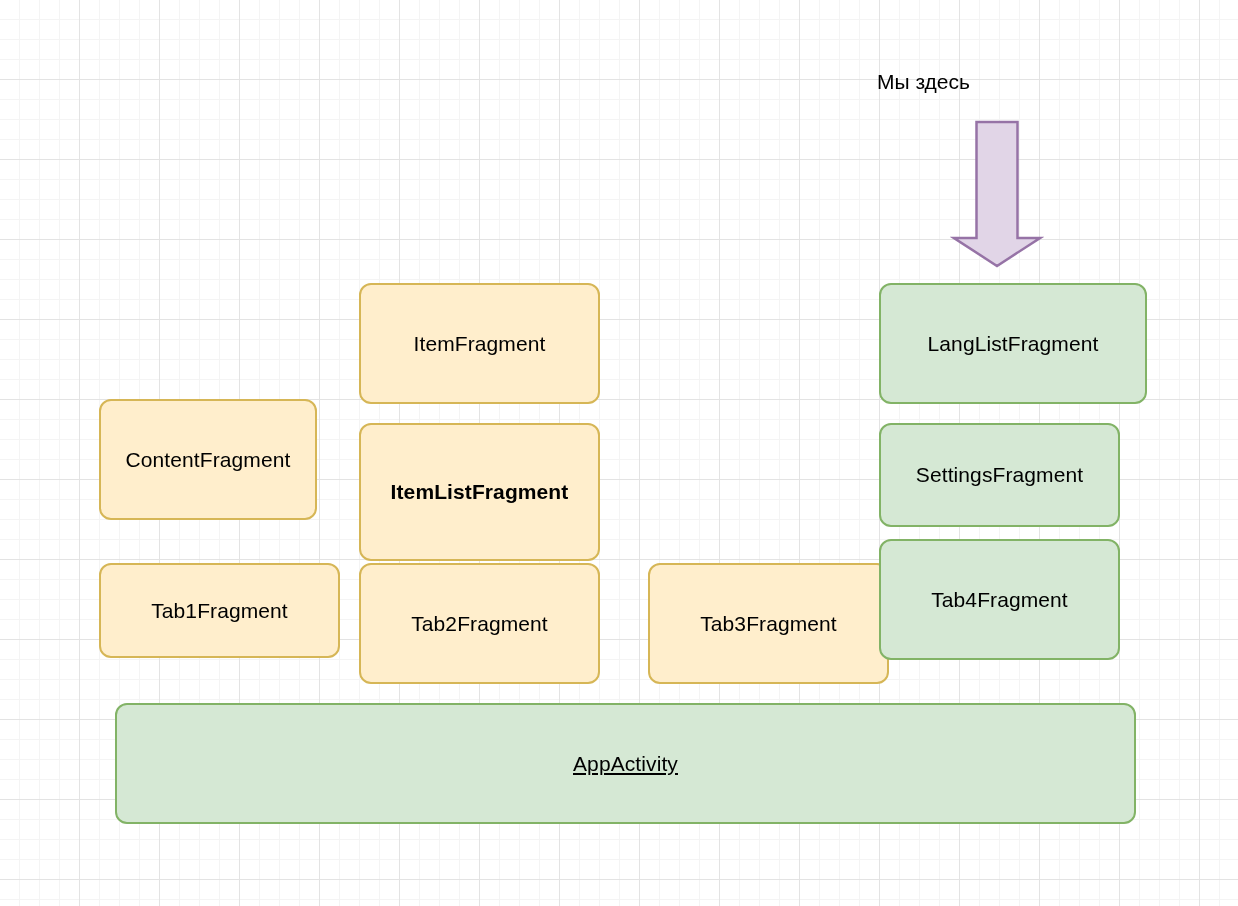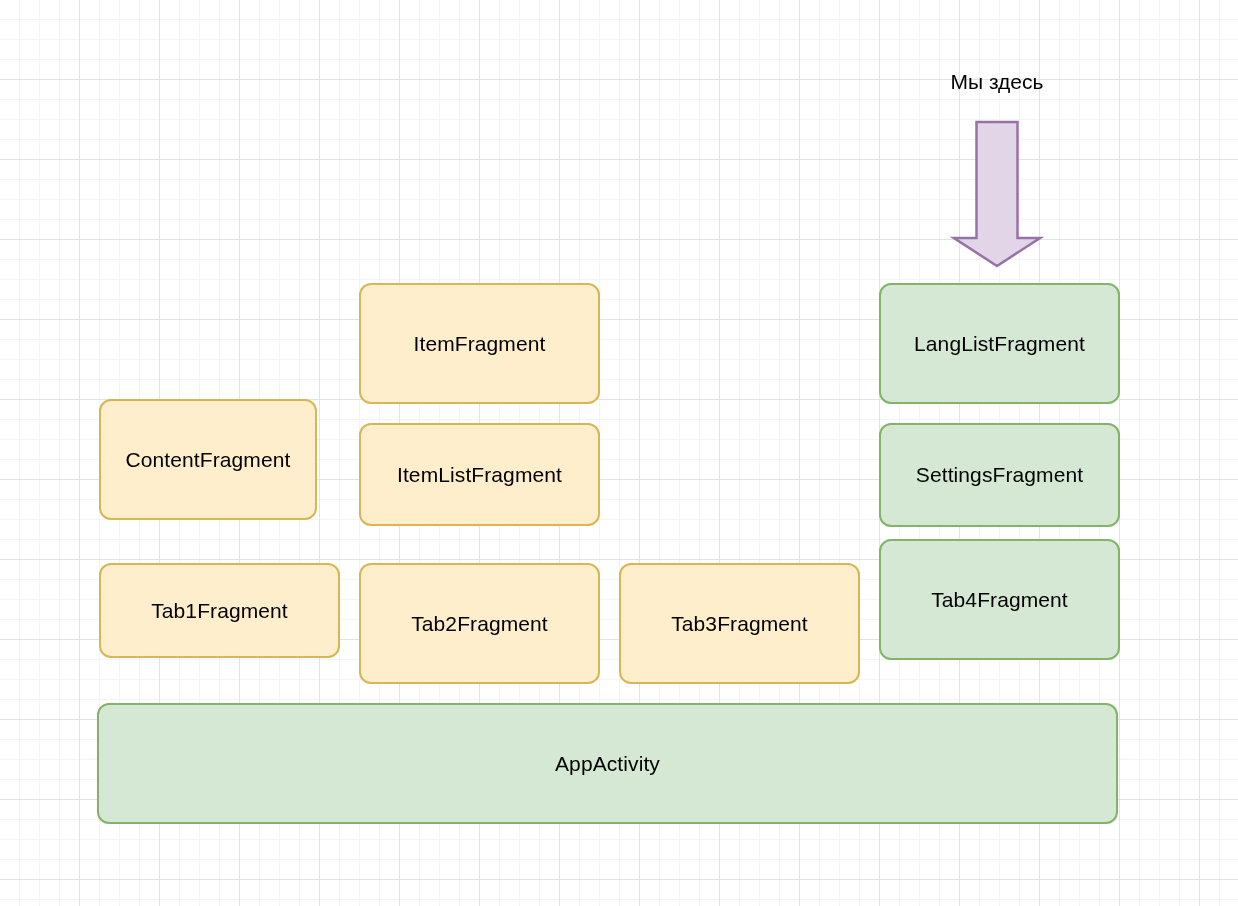--- a/index.html
+++ b/index.html
@@ -62,21 +62,20 @@
     left: 950px;
     top: 120px;
     width: 94px;
     height: 148px;
   }
   .arrow-label {
     position: absolute;
     left: 877px;
     top: 70px;
     width: 240px;
-    text-align: center;
     font-size: 21px;
     color: #000000;
     user-select: none;
   }
 </style>
 </head>
 <body>
 
 <div id="canvas">
 
@@ -85,41 +84,41 @@
   <div class="arrow-wrap">
     <svg width="94" height="148" viewBox="0 0 94 148" xmlns="http://www.w3.org/2000/svg">
       <polygon points="26.5,2 67.5,2 67.5,118 90,118 47,146 4,118 26.5,118" fill="#e1d5e7" stroke="#9673a6" stroke-width="2.5" stroke-linejoin="miter"></polygon>
     </svg>
   </div>
 
   <div id="nodes-layer">
       <div class="node fill-yellow" style="left: 359px; top: 283px; width: 241px; height: 121px;">
         <span>ItemFragment</span>
       </div>
-      <div class="node fill-green" style="left: 879px; top: 283px; width: 241px; height: 121px;">
+      <div class="node fill-green" style="left: 879px; top: 283px; width: 268px; height: 121px;">
         <span>LangListFragment</span>
       </div>
       <div class="node fill-yellow" style="left: 99px; top: 399px; width: 218px; height: 121px;">
         <span>ContentFragment</span>
       </div>
-      <div class="node fill-yellow" style="left: 359px; top: 423px; width: 241px; height: 103px;">
+      <div class="node fill-yellow" style="left: 359px; top: 423px; width: 241px; height: 138px; font-weight: bold;">
         <span>ItemListFragment</span>
       </div>
       <div class="node fill-green" style="left: 879px; top: 423px; width: 241px; height: 104px;">
         <span>SettingsFragment</span>
       </div>
       <div class="node fill-yellow" style="left: 99px; top: 563px; width: 241px; height: 95px;">
         <span>Tab1Fragment</span>
       </div>
       <div class="node fill-yellow" style="left: 359px; top: 563px; width: 241px; height: 121px;">
         <span>Tab2Fragment</span>
       </div>
-      <div class="node fill-yellow" style="left: 619px; top: 563px; width: 241px; height: 121px;">
+      <div class="node fill-yellow" style="left: 648px; top: 563px; width: 241px; height: 121px;">
         <span>Tab3Fragment</span>
       </div>
       <div class="node fill-green" style="left: 879px; top: 539px; width: 241px; height: 121px;">
         <span>Tab4Fragment</span>
       </div>
-      <div class="node fill-green" style="left: 97px; top: 703px; width: 1021px; height: 121px;">
+      <div class="node fill-green" style="left: 115px; top: 703px; width: 1021px; height: 121px; text-decoration: underline;">
         <span>AppActivity</span>
       </div>
     </div>
 </div>
 
 </body></html>

